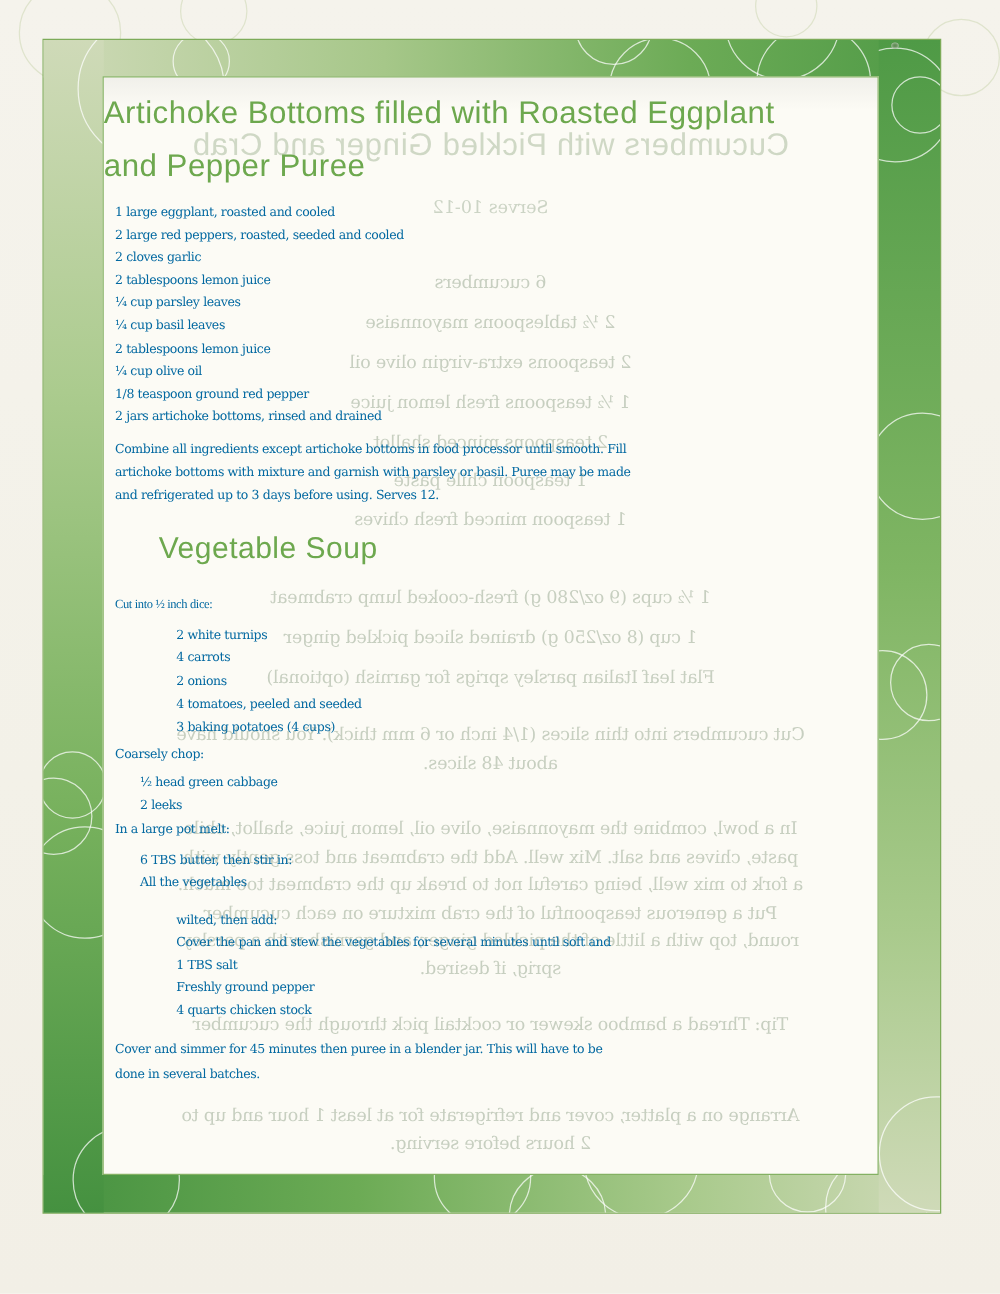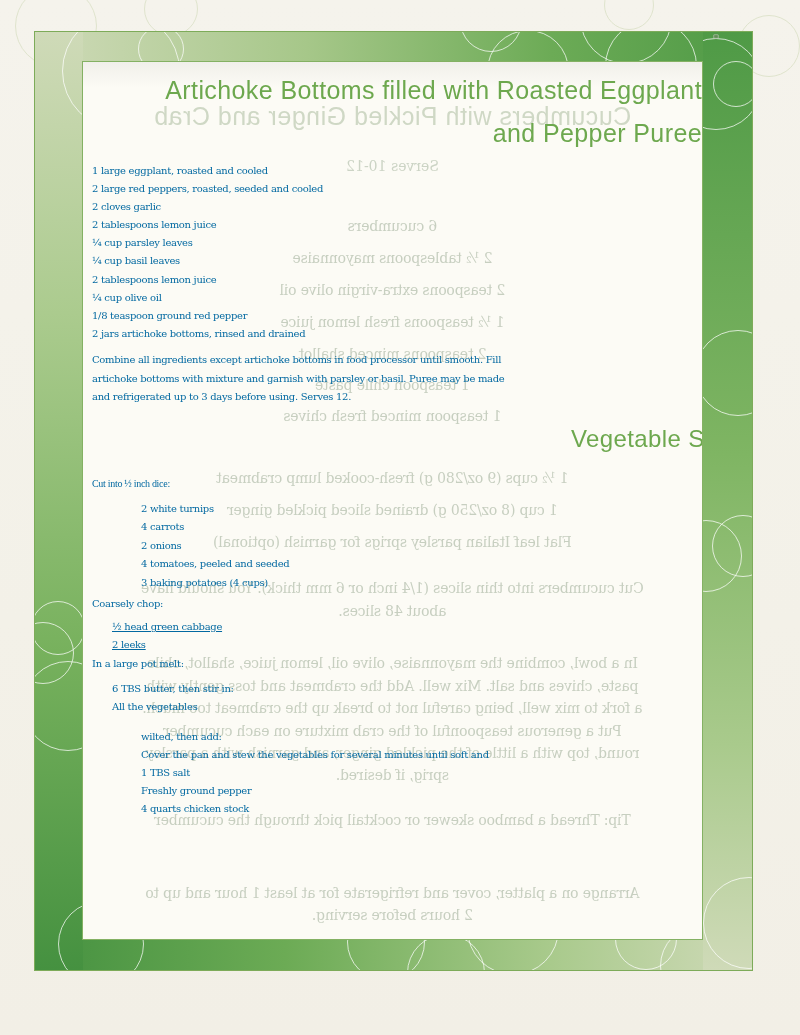--- a/index.html
+++ b/index.html
@@ -33,34 +33,34 @@
   
   .bleed-line{position:absolute;left:0;width:100%;text-align:center;transform:scaleX(-1);
     color:#c7cfc0;font-size:14px;letter-spacing:-.2px;white-space:nowrap;z-index:1;}
   .bleed-title{position:absolute;left:0;width:100%;text-align:center;transform:scaleX(-1);
     top:40px;color:#cfd8c5;font-family:"Liberation Sans",sans-serif;font-size:25px;
     letter-spacing:.5px;white-space:nowrap;z-index:1;}
   .bleed-serves{position:absolute;left:0;width:100%;text-align:center;transform:scaleX(-1);
     top:96px;color:#ccd4c5;font-size:14px;white-space:nowrap;z-index:1;}
   
   .fg{position:absolute;z-index:2;color:#0369a1;font-size:10px;letter-spacing:-.3px;white-space:nowrap;}
-  .gtitle{position:absolute;z-index:2;left:0;width:100%;text-align:right;
+  .gtitle{position:absolute;z-index:2;left:0;width:100%;text-align:left;
     font-family:"Liberation Sans",sans-serif;color:#6da84e;font-size:25px;letter-spacing:.4px;white-space:nowrap;}
   #r1-title1{top:14px;}
   #r1-title2{top:57px;}
   #r2-title{top:363px;font-size:24px;padding-left:44px;}
   #ingredients{top:100px;left:9px;}
   #ingredients .line{line-height:18.1px;}
   #method .line,.para .line{line-height:18.6px;}
   #method{top:289px;left:9px;}
   #dice-label{top:416px;left:9px;font-family:Liberation Serif, serif;}
   #dice-list{top:438px;left:58px;}
   #dice-list .line{line-height:18.4px;}
   #chop-label{top:536px;left:9px;}
-  #chop-list{top:556px;left:29px;text-decoration:underline;}
+  #chop-list{top:556px;left:29px;}
   #chop-list .line{line-height:18.3px;}
   #melt-label{top:596px;left:9px;}
   #melt-list{top:618px;left:29px;}
   #melt-list .line{line-height:18.3px;}
   #stew{top:666px;left:58px;}
   #stew .line{line-height:18px;}
   #simmer{top:768px;left:9px;}
   #simmer .line{line-height:19.5px;}
   #finish{top:816px;left:9px;}
 </style>
@@ -181,14 +181,18 @@
     </div>
 
   <div class="fg" id="stew">
       <div class="line">wilted, then add:</div>
       <div class="line">Cover the pan and stew the vegetables for several minutes until soft and</div>
       <div class="line">1 TBS salt</div>
       <div class="line">Freshly ground pepper</div>
       <div class="line">4 quarts chicken stock</div>
     </div>
 
+  <div class="fg" id="simmer">
+      <div class="line">Cover and simmer for 45 minutes then puree in a blender jar.  This will have to be</div>
+      <div class="line">done in several batches.</div>
+    </div>
 
 </div>
 
 </body></html>

